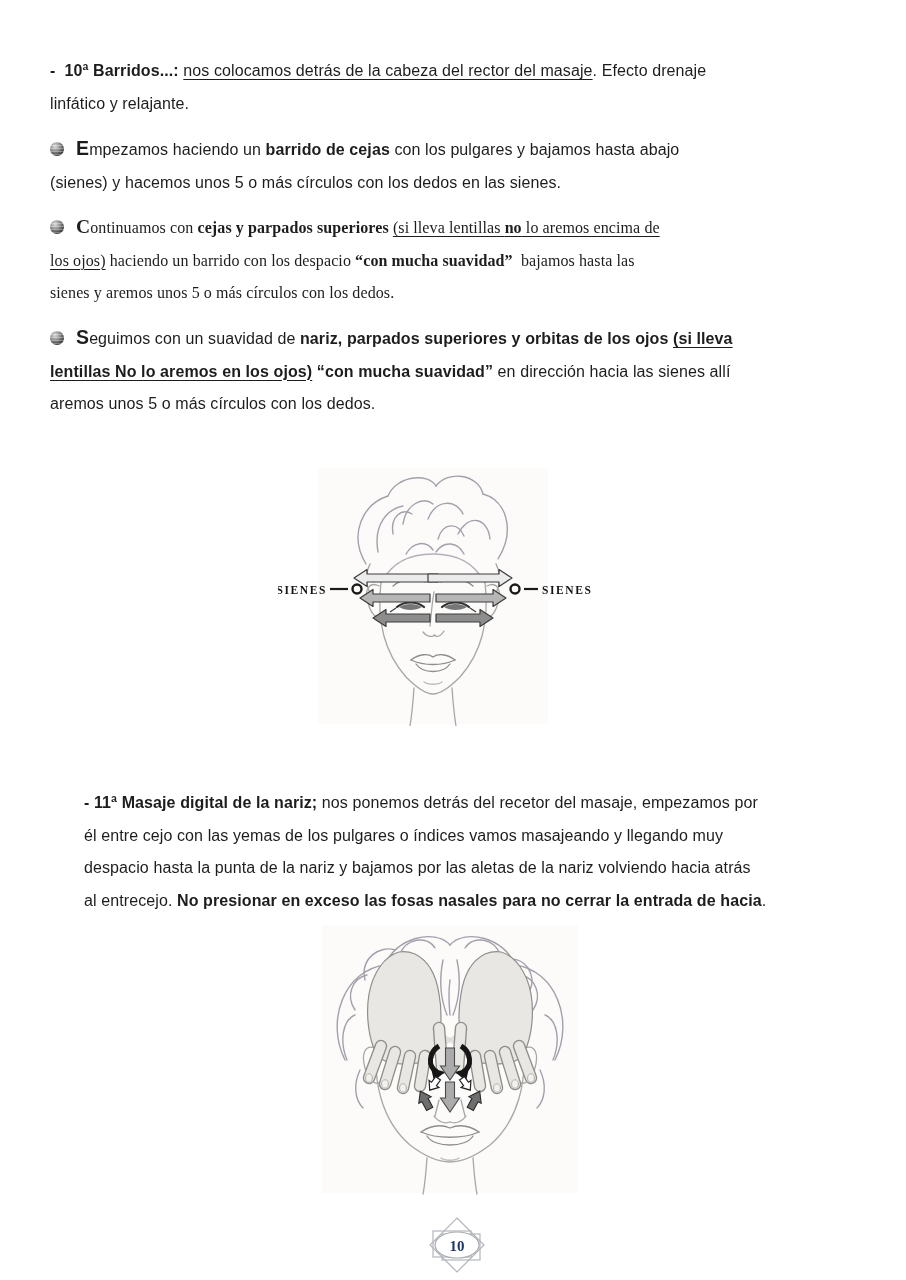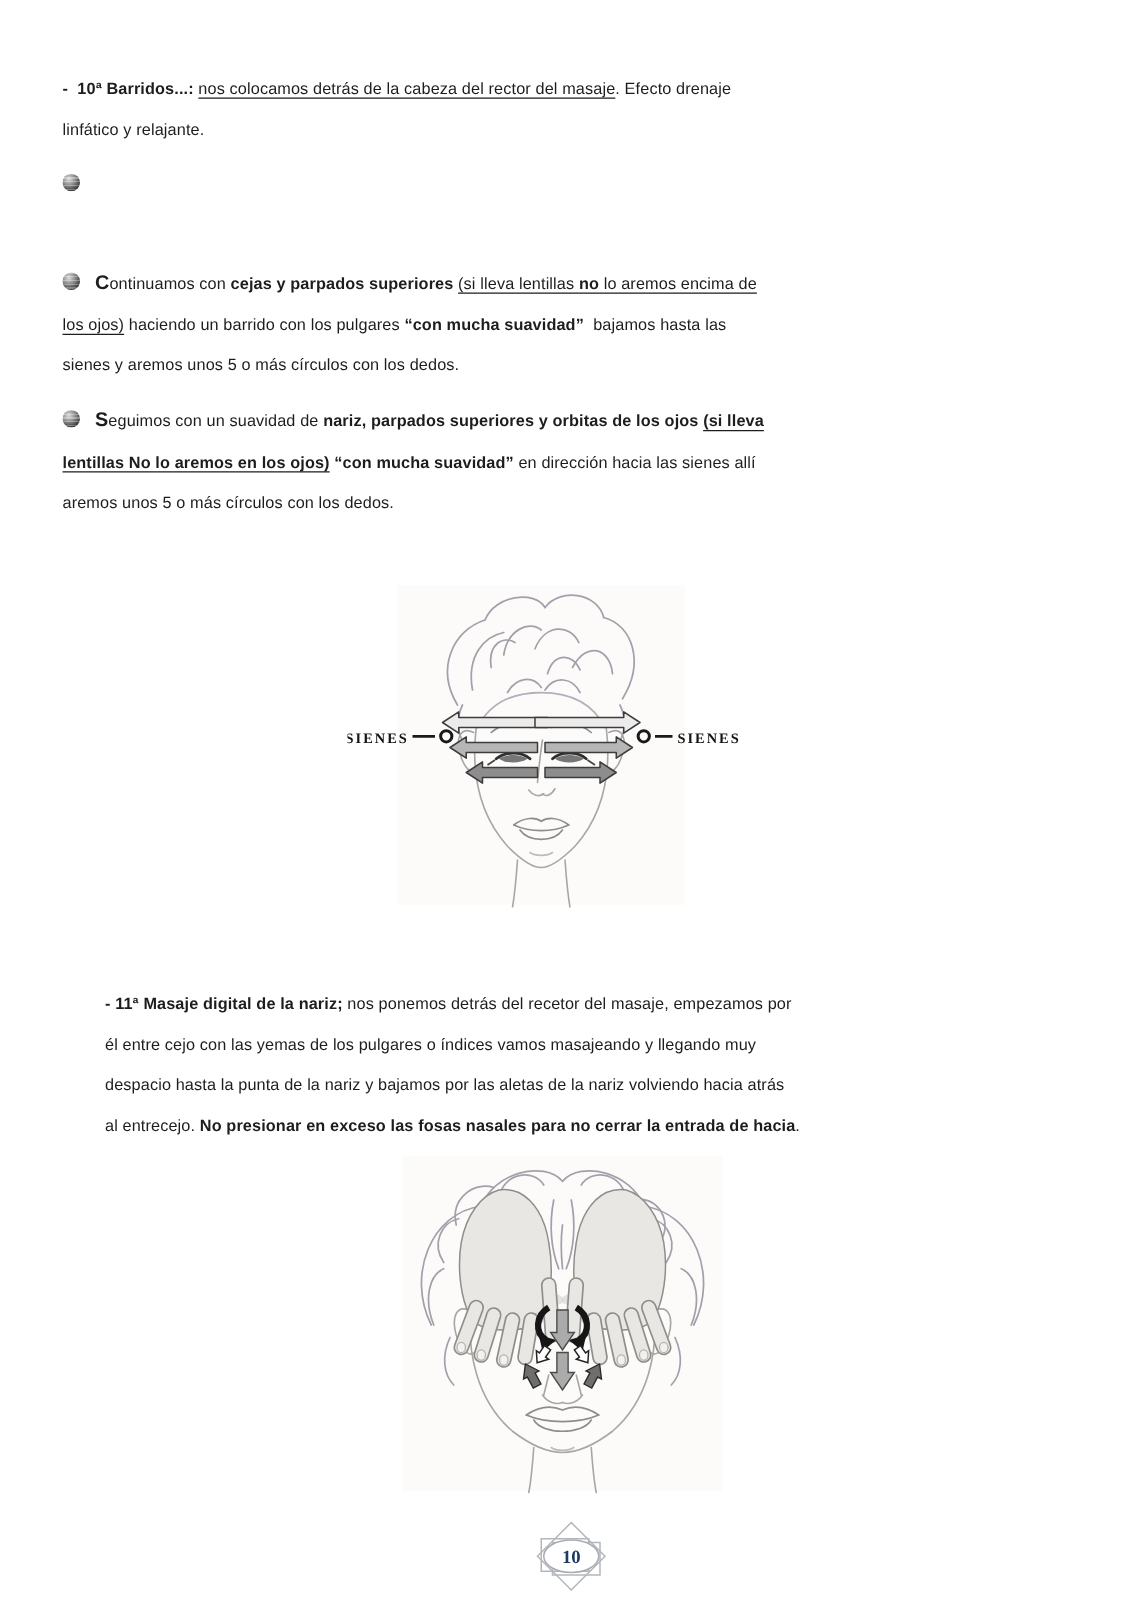--- a/index.html
+++ b/index.html
@@ -9,21 +9,21 @@
     font-family:"Liberation Sans", sans-serif;
     position:relative;
     color:#1d1d1d;
     overflow:hidden;
   }
   .page{position:absolute;inset:0;}
   .para{
     position:absolute;
     left:50px;
     width:850px;
-    font-size:13px;
+    font-size:16px;
     line-height:32.5px;
     white-space:pre-wrap;
     color:#1d1d1d;
     letter-spacing:0.1px;
   }
   .run-bold{font-weight:bold;}
   .run-underline{
     text-decoration:underline;
     text-decoration-thickness:1.4px;
     text-underline-offset:3px;
@@ -57,24 +57,25 @@
   }
 </style>
 </head>
 <body>
 
 <div class="page">
 
   <div class="para" style="top:55px;"><span class="run-bold">-  10ª Barridos...: </span><span class="run-underline">nos colocamos detrás de la cabeza del rector del masaje</span><span>. Efecto drenaje
 linfático y relajante.</span></div>
 
-  <div class="para" style="top:132px;"><span class="bullet-sphere"></span></div>
-
-  <div class="para" style="top:211px;"><span class="bullet-sphere"></span><span><span class="run-bold run-lead">C</span><span>ontinuamos con </span><span class="run-bold">cejas y parpados superiores </span><span class="run-underline">(si lleva lentillas </span><span class="run-bold run-underline">no</span><span class="run-underline"> lo aremos encima de
-los ojos)</span><span> haciendo un barrido con los pulgares </span><span class="run-bold">“con mucha suavidad”</span><span>  bajamos hasta las
+  <div class="para" style="top:132px;"><span class="bullet-sphere"></span><span><span class="run-bold run-lead">E</span><span>mpezamos haciendo un </span><span class="run-bold">barrido de cejas</span><span> con los pulgares y bajamos hasta abajo
+(sienes) y hacemos unos 5 o más círculos con los dedos en las sienes.</span></span></div>
+
+  <div class="para" style="top:211px;font-family:Liberation Serif, serif;"><span class="bullet-sphere"></span><span><span class="run-bold run-lead">C</span><span>ontinuamos con </span><span class="run-bold">cejas y parpados superiores </span><span class="run-underline">(si lleva lentillas </span><span class="run-bold run-underline">no</span><span class="run-underline"> lo aremos encima de
+los ojos)</span><span> haciendo un barrido con los despacio </span><span class="run-bold">“con mucha suavidad”</span><span>  bajamos hasta las
 sienes y aremos unos 5 o más círculos con los dedos.</span></span></div>
 
   <div class="para" style="top:321px;"><span class="bullet-sphere"></span><span><span class="run-bold run-lead">S</span><span>eguimos con un suavidad de </span><span class="run-bold">nariz, parpados superiores y orbitas de los ojos </span><span class="run-bold run-underline">(si lleva
 lentillas No lo aremos en los ojos)</span><span> </span><span class="run-bold">“con mucha suavidad”</span><span> en dirección hacia las sienes allí
 aremos unos 5 o más círculos con los dedos.</span></span></div>
 
   <svg id="fig1" class="fig" width="360" height="262" viewBox="0 0 360 262">
     <rect x="40" y="4" width="230" height="256" fill="#fcfbfa"></rect>
 
     <g fill="none" stroke="#a3a0ab" stroke-width="1.4" stroke-linecap="round">

